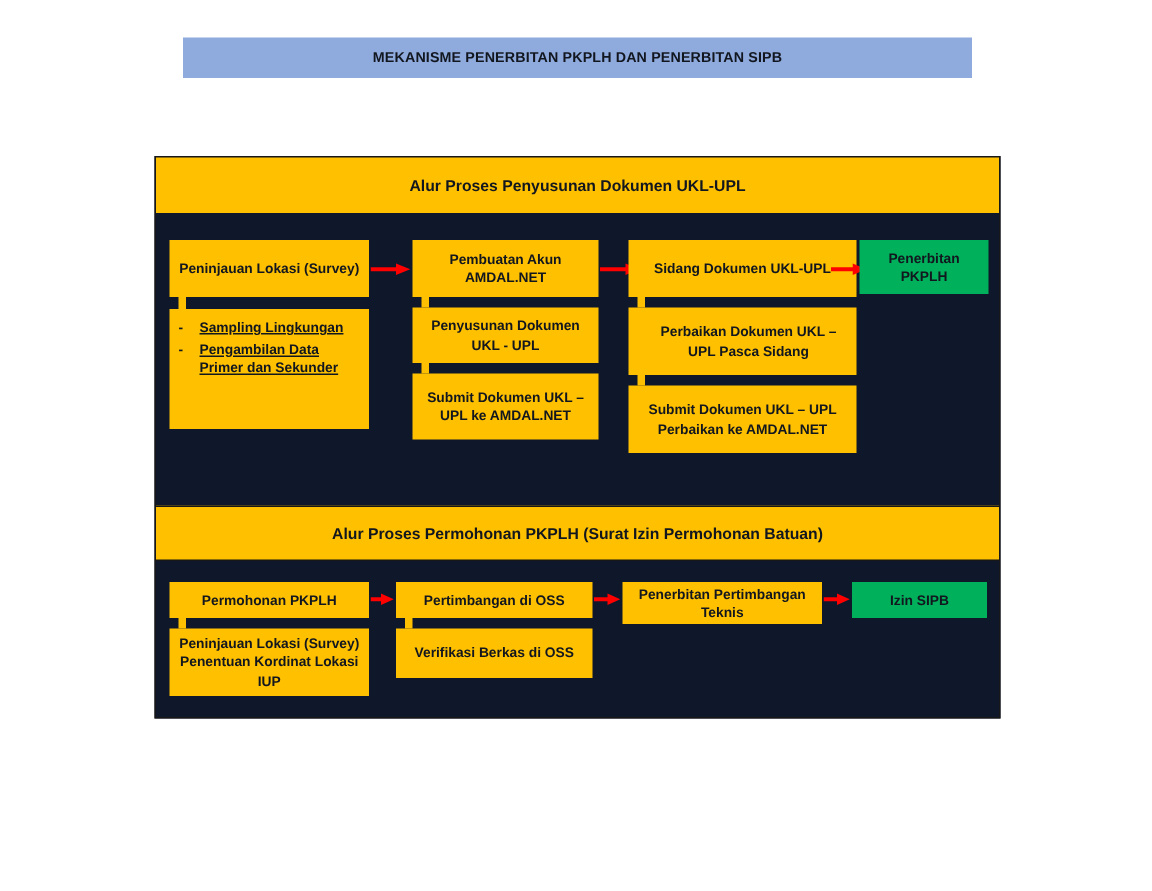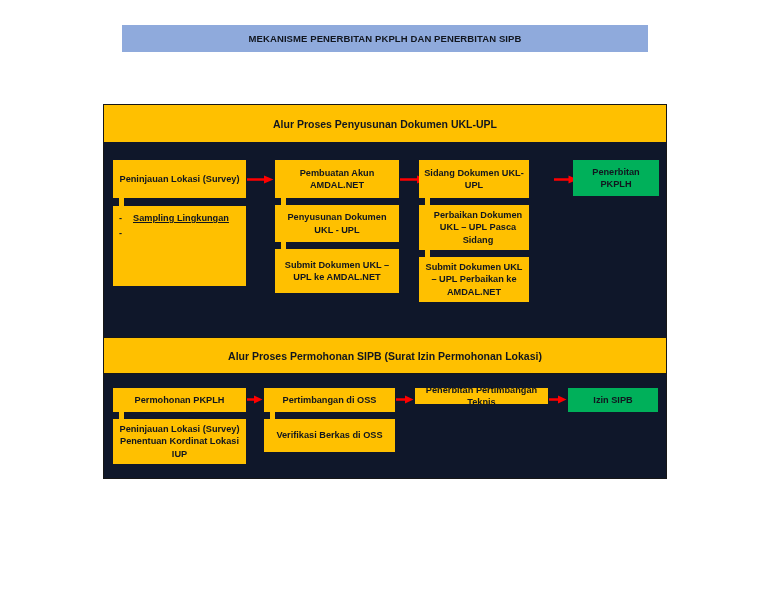--- a/index.html
+++ b/index.html
@@ -132,21 +132,21 @@
   .arrow {
     position: absolute;
     height: 9px;
     display: block;
   }
   .arrow svg { display: block; }
 
   
   .c1 { left: 9px;   width: 133px; }
   .c2 { left: 171px; width: 124px; }
-  .c3 { left: 315px; width: 110px; }
+  .c3 { left: 315px; width: 152px; }
   .c4 { left: 469px; width: 86px;  }
 
   
   .d1 { left: 9px;   width: 133px; }
   .d2 { left: 160px; width: 131px; }
   .d3 { left: 311px; width: 133px; }
   .d4 { left: 464px; width: 90px;  }
 </style>
 </head>
 <body>
@@ -171,20 +171,21 @@
         <div class="vtab" style="left:6px;top:0;height:8px;"></div>
       </div>
       <div class="node bullets" style="height:80px;">
         <ul class="blist">
           <li>
             <span class="dash">-</span>
             <span class="btxt">Sampling Lingkungan</span>
           </li>
           <li>
             <span class="dash">-</span>
+            <span class="btxt">Pengambilan Data Primer dan Sekunder</span>
           </li>
         </ul>
       </div>
     </div>
 
     <div class="arrow" style="left:143px;top:33px;width:27px;">
       <svg width="27" height="9" viewBox="0 0 27 9">
         <path d="M0 3.2 H17 V0.6 L26.5 4.5 L17 8.4 V5.8 H0 Z" fill="#FF0000"></path>
       </svg>
     </div>
@@ -239,21 +240,21 @@
 
     <div class="col c4" style="top:18px;">
       <div class="node green" style="height:36px;">
         <span>Penerbitan PKPLH</span>
       </div>
     </div>
 
   </div>
 
   <div class="section-header second">
-    <span class="section-title">Alur Proses Permohonan SIPB (Surat Izin Permohonan Lokasi)</span>
+    <span class="section-title">Alur Proses Permohonan PKPLH (Surat Izin Permohonan Batuan)</span>
   </div>
 
   <div class="flow-area two">
 
     <div class="col d1" style="top:14px;">
       <div class="node" style="height:24px;">
         <span>Permohonan PKPLH</span>
       </div>
       <div style="position:relative;height:7px;">
         <div class="vtab" style="left:6px;top:0;height:7px;"></div>
@@ -281,21 +282,21 @@
       </div>
     </div>
 
     <div class="arrow" style="left:292px;top:21px;width:18px;">
       <svg width="18" height="9" viewBox="0 0 18 9">
         <path d="M0 3.2 H9 V0.6 L17.5 4.5 L9 8.4 V5.8 H0 Z" fill="#FF0000"></path>
       </svg>
     </div>
 
     <div class="col d3" style="top:14px;">
-      <div class="node" style="height:16px;">
+      <div class="node" style="height:28px;">
         <span>Penerbitan Pertimbangan Teknis</span>
       </div>
     </div>
 
     <div class="arrow" style="left:445px;top:21px;width:18px;">
       <svg width="18" height="9" viewBox="0 0 18 9">
         <path d="M0 3.2 H9 V0.6 L17.5 4.5 L9 8.4 V5.8 H0 Z" fill="#FF0000"></path>
       </svg>
     </div>
 

